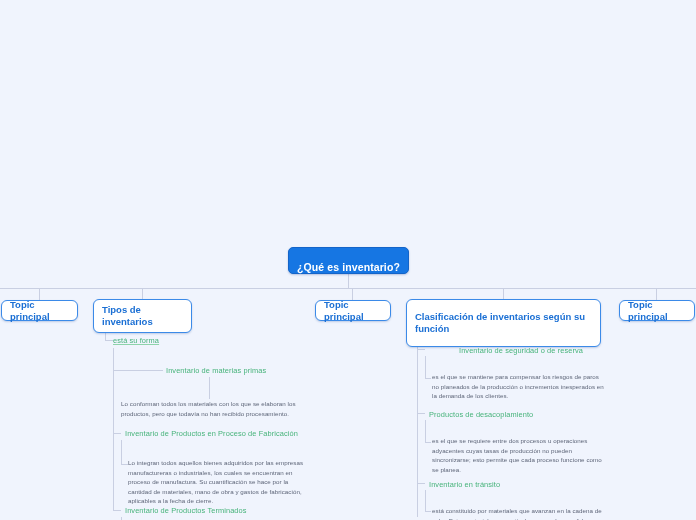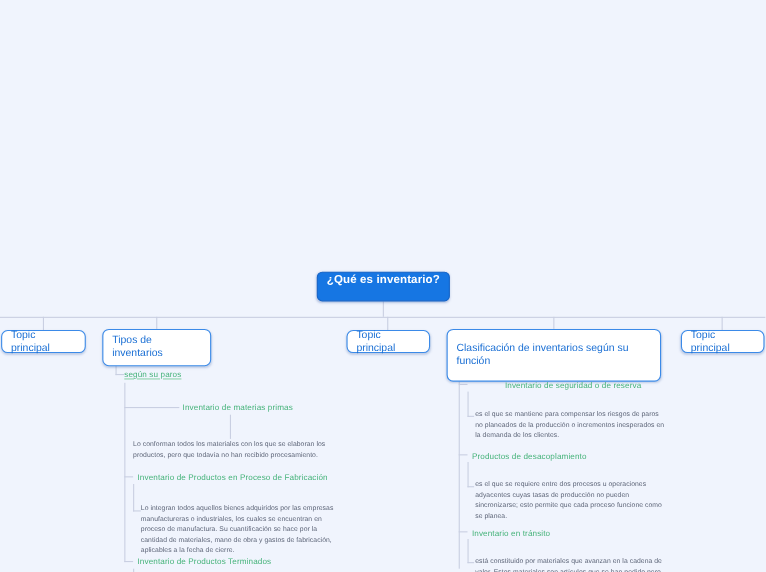--- a/index.html
+++ b/index.html
@@ -41,21 +41,21 @@
     position: absolute;
     left: 288px;
     top: 247px;
     width: 121px;
     height: 27px;
     background: #1676e3;
     border: 1px solid #1464c8;
     border-radius: 5px;
     box-shadow: 0 1px 2px rgba(40,80,160,.30);
     display: flex;
-    align-items: flex-start;
+    align-items: flex-end;
     justify-content: center;
     box-sizing: border-box;
   }
   .root-node span {
     color: #ffffff;
     font-size: 10.5px;
     font-weight: bold;
     letter-spacing: .1px;
     white-space: nowrap;
   }
@@ -68,21 +68,21 @@
     border-radius: 6px;
     box-shadow: 0 1px 2px rgba(60,100,170,.28);
     box-sizing: border-box;
     display: flex;
     align-items: center;
     padding: 0 8px;
   }
   .l1-node span {
     color: #1a6fd4;
     font-size: 9.5px;
-    font-weight: normal;
+    font-weight: bold;
     line-height: 1.25;
   }
   .l1-node.center span { width: 100%; }
 
   #node-topic-1 { left: 1px;   top: 300px; width: 77px;  height: 21px; justify-content: center; }
   #node-tipos   { left: 93px;  top: 299px; width: 99px;  height: 34px; justify-content: center; }
   #node-topic-2 { left: 315px; top: 300px; width: 76px;  height: 21px; justify-content: center; }
   #node-clasif  { left: 406px; top: 299px; width: 195px; height: 48px; }
   #node-topic-3 { left: 619px; top: 300px; width: 76px;  height: 21px; justify-content: center; }
 
@@ -173,21 +173,21 @@
   </div>
 
   <div class="l1-node center" id="node-clasif">
     <span>Clasificación de inventarios según su función</span>
   </div>
 
   <div class="l1-node" id="node-topic-3">
     <span>Topic principal</span>
   </div>
 
-  <div class="l2-label ul" style="left:113px; top:336px;">según su paros</div>
+  <div class="l2-label ul" style="left:113px; top:336px;">está su forma</div>
 
   <div class="l2-label" style="left:166px; top:366px;">Inventario de materias primas</div>
 
   <div class="desc" style="left:121px; top:399px; width:180px;">Lo conforman todos los materiales con los que se elaboran los productos, pero que todavía no han recibido procesamiento.</div>
 
   <div class="l2-label" style="left:125px; top:429px;">Inventario de Productos en Proceso de Fabricación</div>
 
   <div class="desc" style="left:128px; top:458px; width:180px;">Lo integran todos aquellos bienes adquiridos por las empresas manufactureras o industriales, los cuales se encuentran en proceso de manufactura. Su cuantificación se hace por la cantidad de materiales, mano de obra y gastos de fabricación, aplicables a la fecha de cierre.</div>
 
   <div class="l2-label" style="left:125px; top:506px;">Inventario de Productos Terminados</div>

